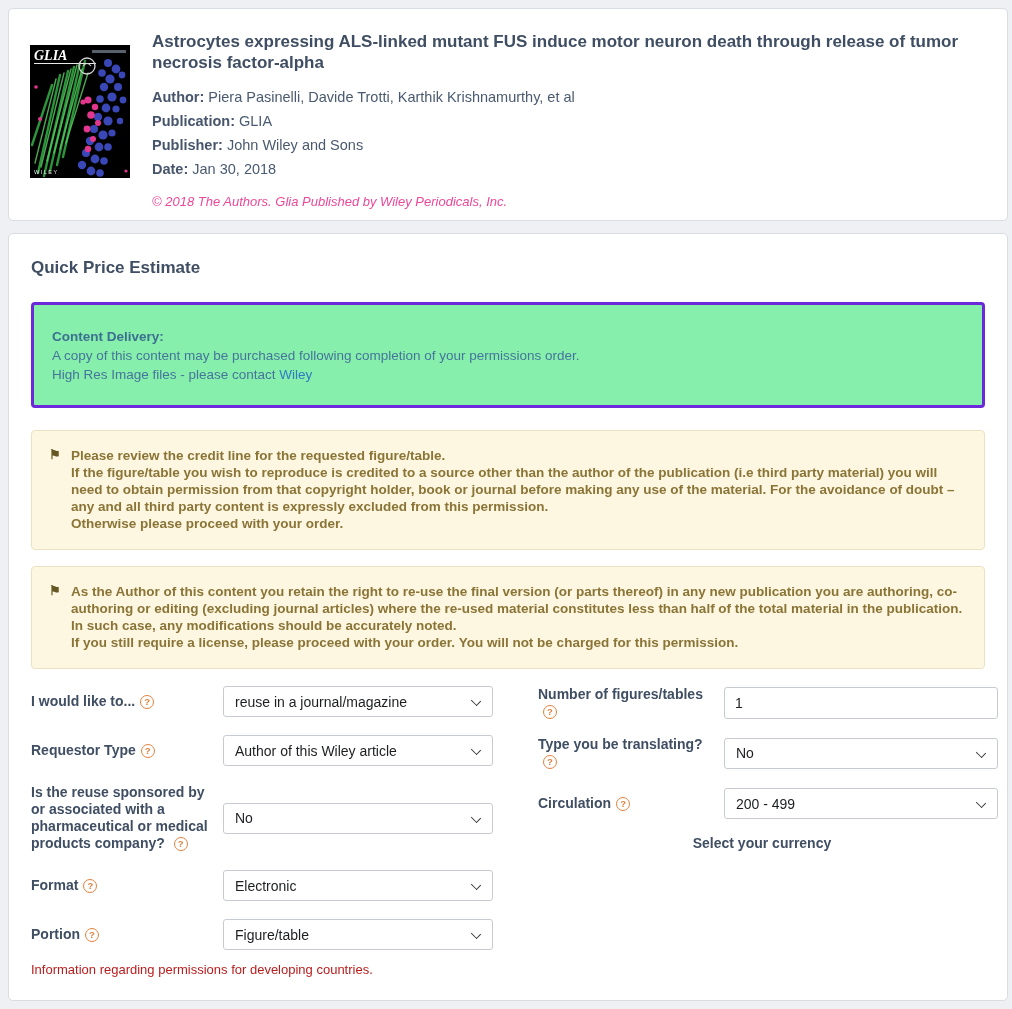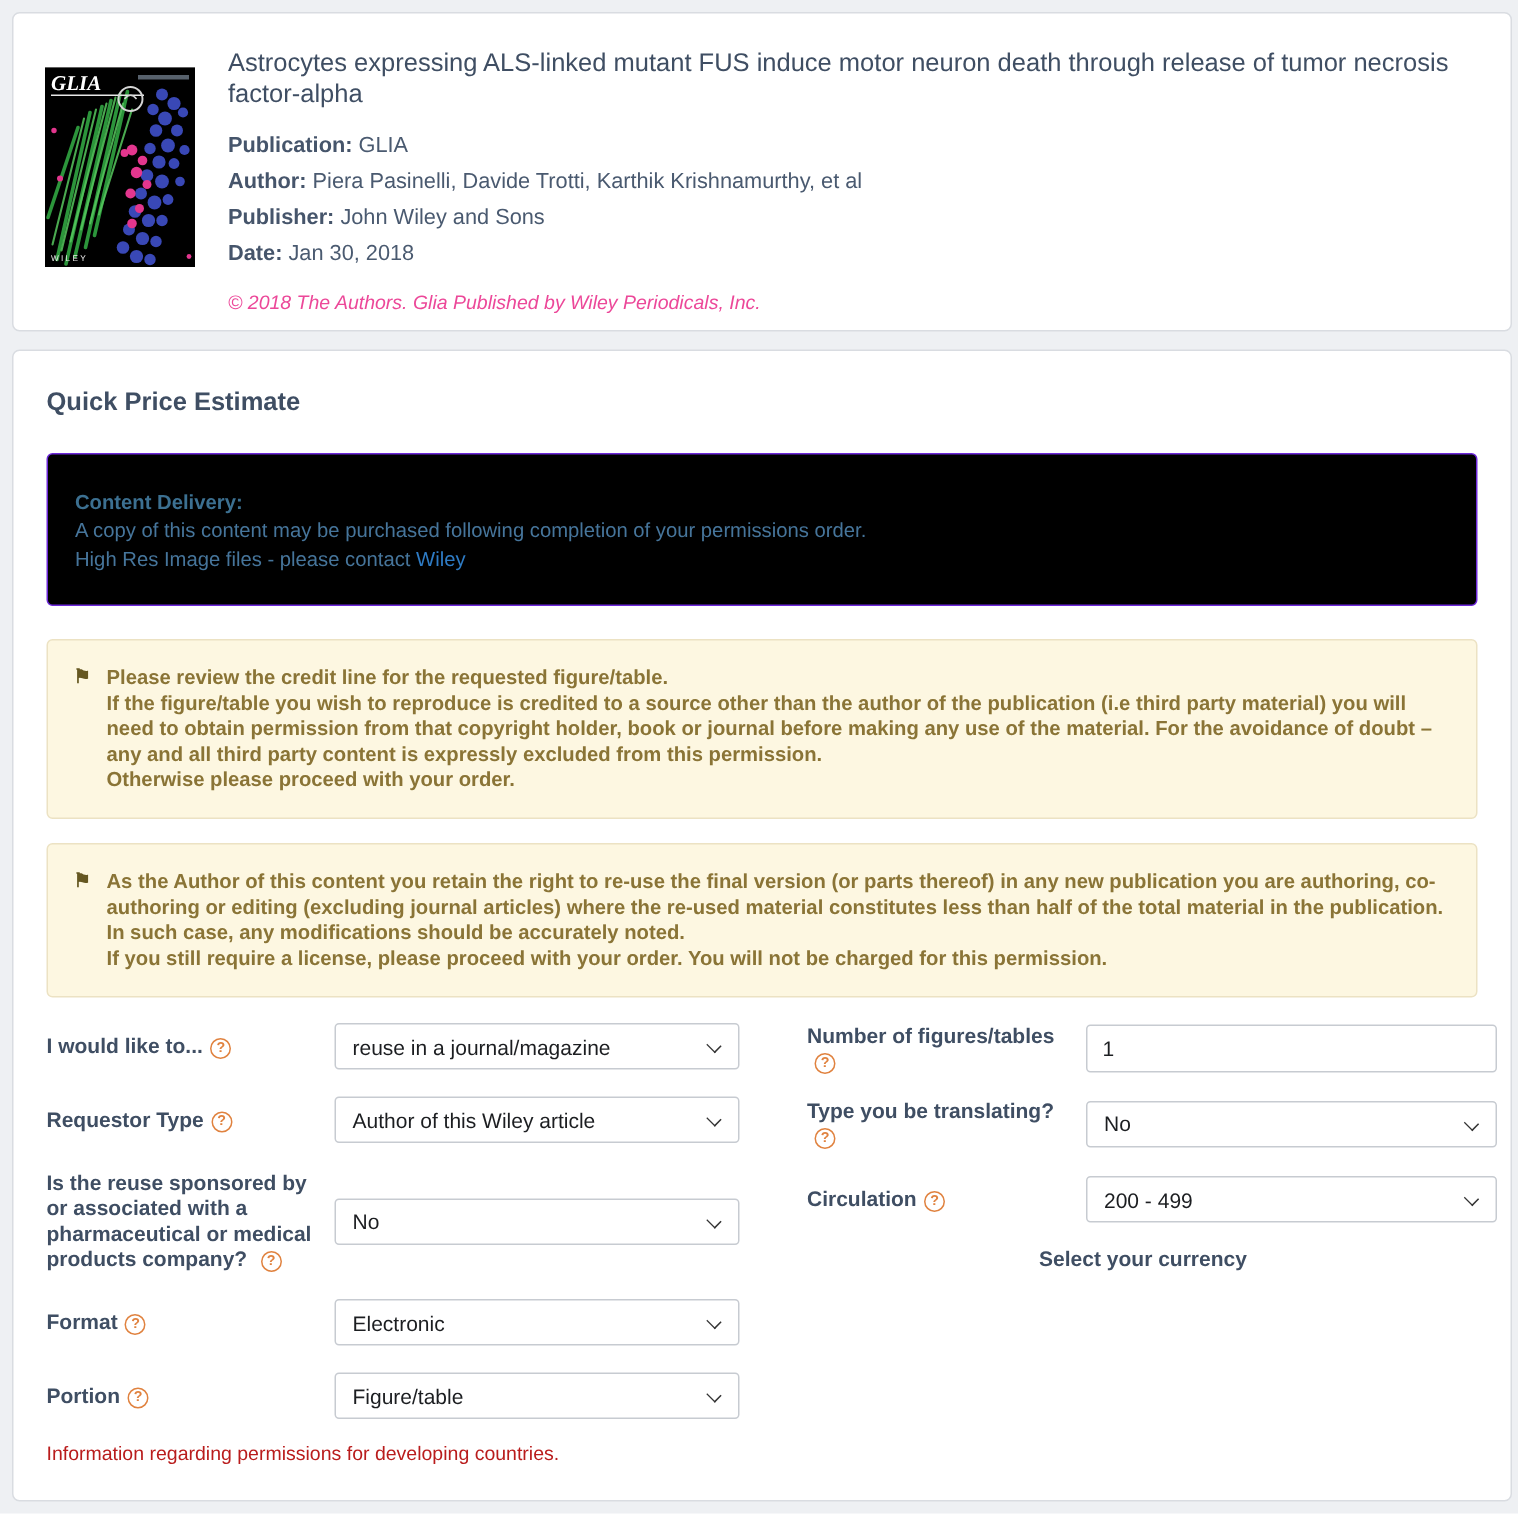--- a/index.html
+++ b/index.html
@@ -27,21 +27,21 @@
   .thumb {
     width: 100px; height: 133px;
     flex: 0 0 100px;
     margin-top: 16px;
     background: #000;
   }
   .article-info { flex: 1; margin-left: 22px; min-width: 0; }
   .article-title {
     font-size: 17px;
     line-height: 21px;
-    font-weight: 400;
+    font-weight: 700;
     color: #3f4e63;
     margin: 2px 0 12px 0;
     max-width: 815px;
   }
   .meta-row { font-size: 14.5px; line-height: 24px; color: #4a5a70; }
   .meta-label { font-weight: 700; color: #46556b; }
   .copyright {
     margin-top: 13px;
     font-size: 13px;
     font-style: italic;
@@ -49,22 +49,22 @@
   }
   
   .card-quote {
     margin-top: 12px;
     height: 768px;
     padding: 24px 22px 0 22px;
     position: relative;
   }
   .qpe-heading { font-size: 17px; font-weight: 700; color: #3f4e63; margin-bottom: 24px; }
   .info-box {
-    background: #000000;
-    border: 1px solid #6d28d9;
+    background: #86efac;
+    border: 3px solid #6d28d9;
     border-radius: 4px;
     padding: 22px 18px 21px 18px;
     font-size: 13.5px;
     line-height: 19px;
     color: #46759b;
     margin-bottom: 22px;
   }
   .info-title { font-weight: 700; color: #3c7091; }
   .info-box a { color: #2e7bc4; text-decoration: none; }
   .notice-box {
@@ -258,24 +258,24 @@
         <line x1="4" y1="18.5" x2="66" y2="18.5" stroke="#e8e8e8" stroke-width="1"></line>
         <circle cx="57" cy="21" r="8" fill="none" stroke="#d5d5d5" stroke-width="1.3"></circle>
         <path d="M53 21 q4 -5 8 0" fill="none" stroke="#d5d5d5" stroke-width="1.1"></path>
         <rect x="62" y="5" width="34" height="3" fill="#9fb0c4" opacity="0.55"></rect>
         <text x="4" y="129" fill="#e8e8e8" font-family="Liberation Sans, sans-serif" font-size="5.5" letter-spacing="1.5">WILEY</text>
       </svg>
     </div>
     <div class="article-info">
       <h1 class="article-title">Astrocytes expressing ALS-linked mutant FUS induce motor neuron death through release of tumor necrosis factor-alpha</h1>
       <div class="meta-row">
+        <span class="meta-label">Author:</span><span> Piera Pasinelli, Davide Trotti, Karthik Krishnamurthy, et al</span>
+      </div>
+      <div class="meta-row">
         <span class="meta-label">Publication:</span><span> GLIA</span>
-      </div>
-      <div class="meta-row">
-        <span class="meta-label">Author:</span><span> Piera Pasinelli, Davide Trotti, Karthik Krishnamurthy, et al</span>
       </div>
       <div class="meta-row">
         <span class="meta-label">Publisher:</span><span> John Wiley and Sons</span>
       </div>
       <div class="meta-row">
         <span class="meta-label">Date:</span><span> Jan 30, 2018</span>
       </div>
       <p class="copyright">© 2018 The Authors. Glia Published by Wiley Periodicals, Inc.</p>
     </div>
   </section>

